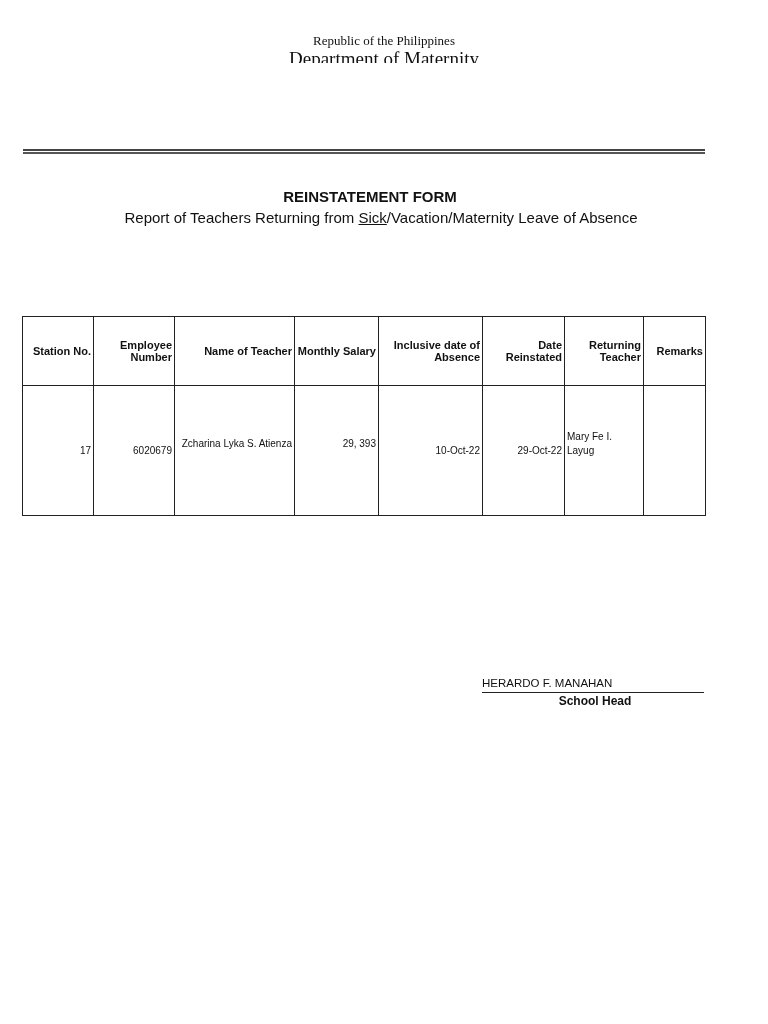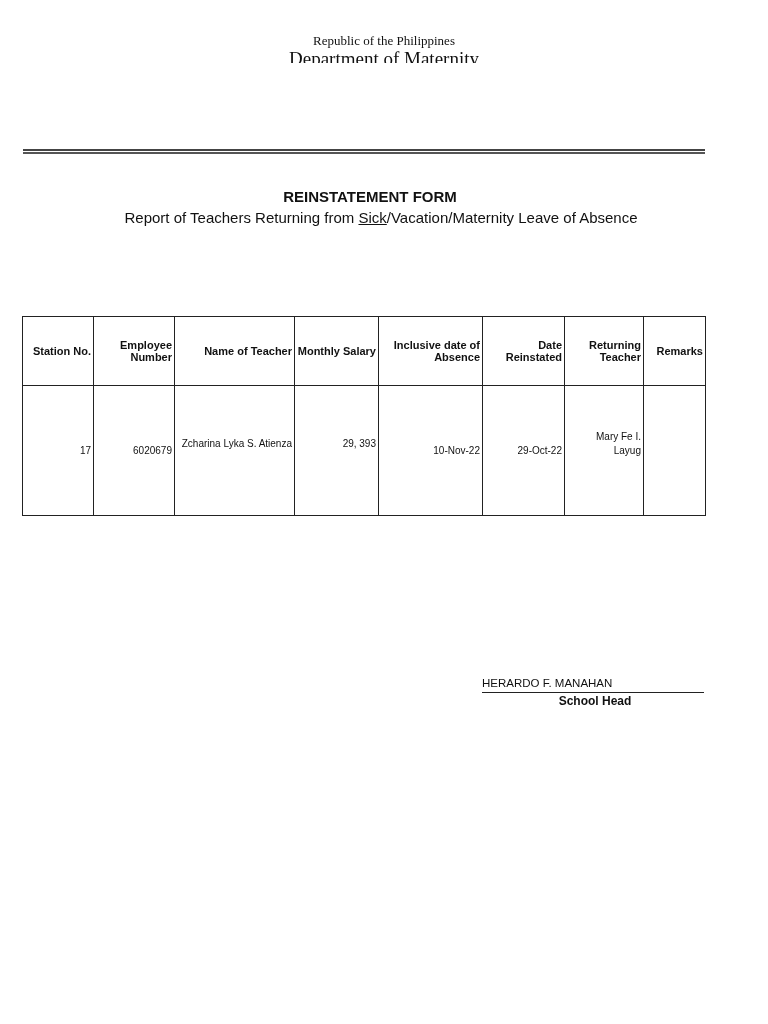--- a/index.html
+++ b/index.html
@@ -18,21 +18,21 @@
                 font-size: 15px; font-weight: bold; }
   .form-subtitle { position: absolute; top: 209px; left: 13px; width: 736px; text-align: center; font-size: 15px; }
   .form-subtitle .u { text-decoration: underline; }
 
   table.report { position: absolute; top: 316px; left: 22px; width: 683px; border-collapse: collapse;
                  font-size: 11px; table-layout: fixed; }
   table.report th, table.report td { border: 1px solid #222; text-align: right; vertical-align: middle; padding: 0 2px; }
   table.report th { height: 68px; font-weight: bold; line-height: 12px; }
   table.report td { height: 115px; font-size: 10px; line-height: 14px; }
   table.report td.name, table.report td.salary { vertical-align: middle; padding-bottom: 14px; }
-  table.report td.sub { text-align: right; padding-bottom: 14px; }
+  table.report td.sub { text-align: left; padding-bottom: 14px; }
 
   .sig-name { position: absolute; top: 677px; left: 482px; width: 222px; text-align: left; font-size: 11.5px; }
   .sig-line { position: absolute; top: 692px; left: 482px; width: 222px; height: 0; border-top: 1px solid #222; }
   .sig-role { position: absolute; top: 694px; left: 484px; width: 222px; text-align: center; font-size: 12px; font-weight: bold; }
 </style>
 </head>
 <body>
 
 <div class="republic serif">Republic of the Philippines</div>
 <div class="dept-clip">
@@ -66,21 +66,21 @@
       <th>Returning Teacher</th>
       <th>Remarks</th>
     </tr>
   </thead>
   <tbody>
     <tr>
       <td>17</td>
       <td>6020679</td>
       <td class="name">Zcharina Lyka S. Atienza</td>
       <td class="salary">29, 393</td>
-      <td>10-Nov-22</td>
+      <td>10-Oct-22</td>
       <td>29-Oct-22</td>
       <td class="sub">Mary Fe I. Layug</td>
       <td></td>
     </tr>
   </tbody>
 </table>
 
 <div class="sig-name sans">HERARDO F. MANAHAN</div>
 <div class="sig-line"></div>
 <div class="sig-role sans">School Head</div>

